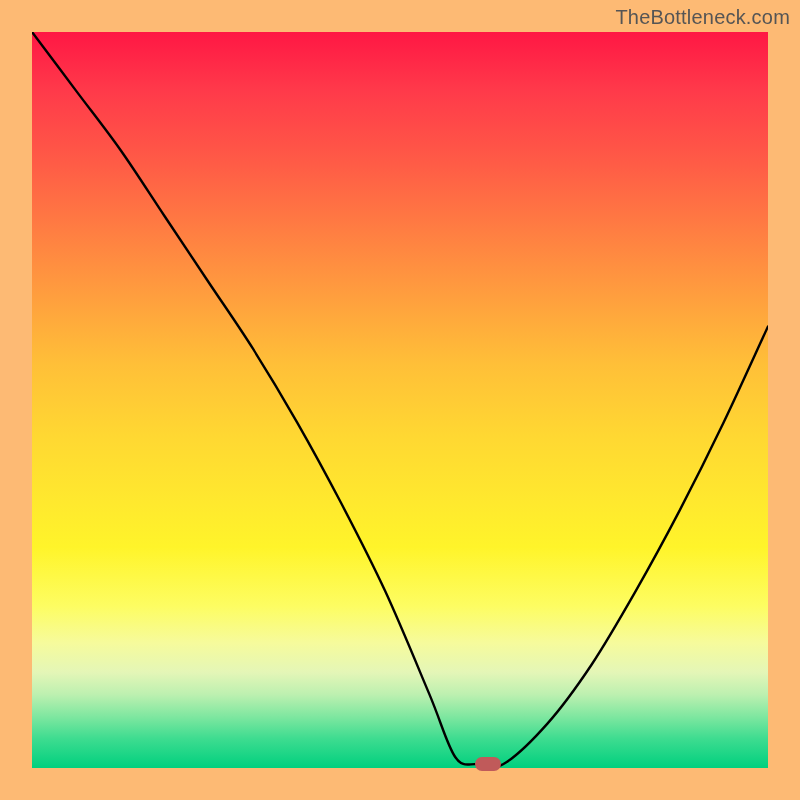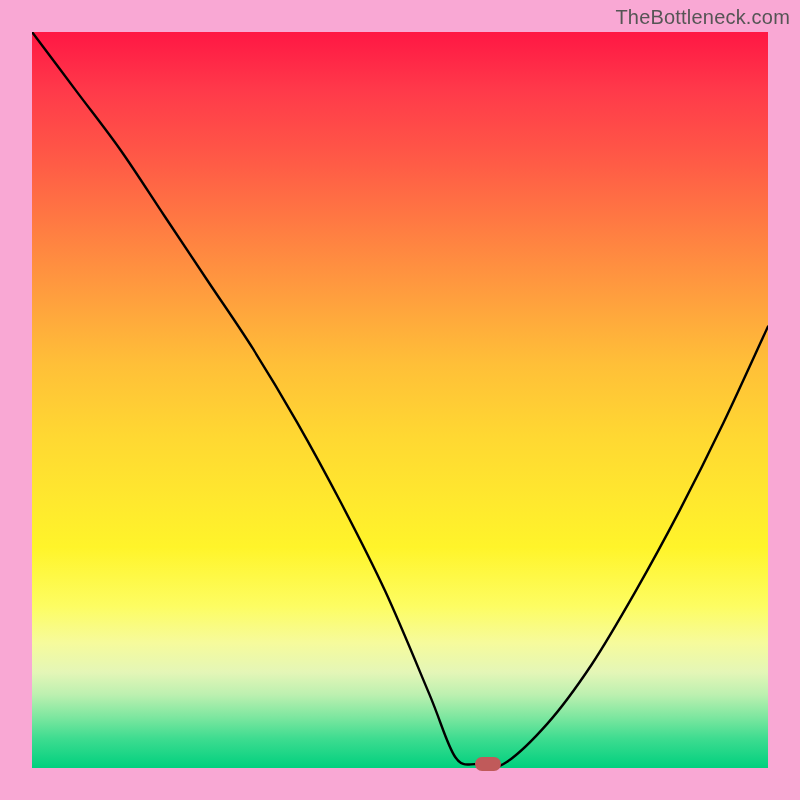--- a/index.html
+++ b/index.html
@@ -8,21 +8,21 @@
     width: 800px;
     height: 800px;
     background: #000;
     overflow: hidden;
     font-family: Arial, Helvetica, sans-serif;
   }
   .frame {
     position: relative;
     width: 800px;
     height: 800px;
-    background: #f9a8d4;
+    background: #fdba74;
   }
   .plot-area {
     position: absolute;
     left: 32px;
     top: 32px;
     width: 736px;
     height: 736px;
     background: linear-gradient(
       to bottom,
       #ff1744 0%,

